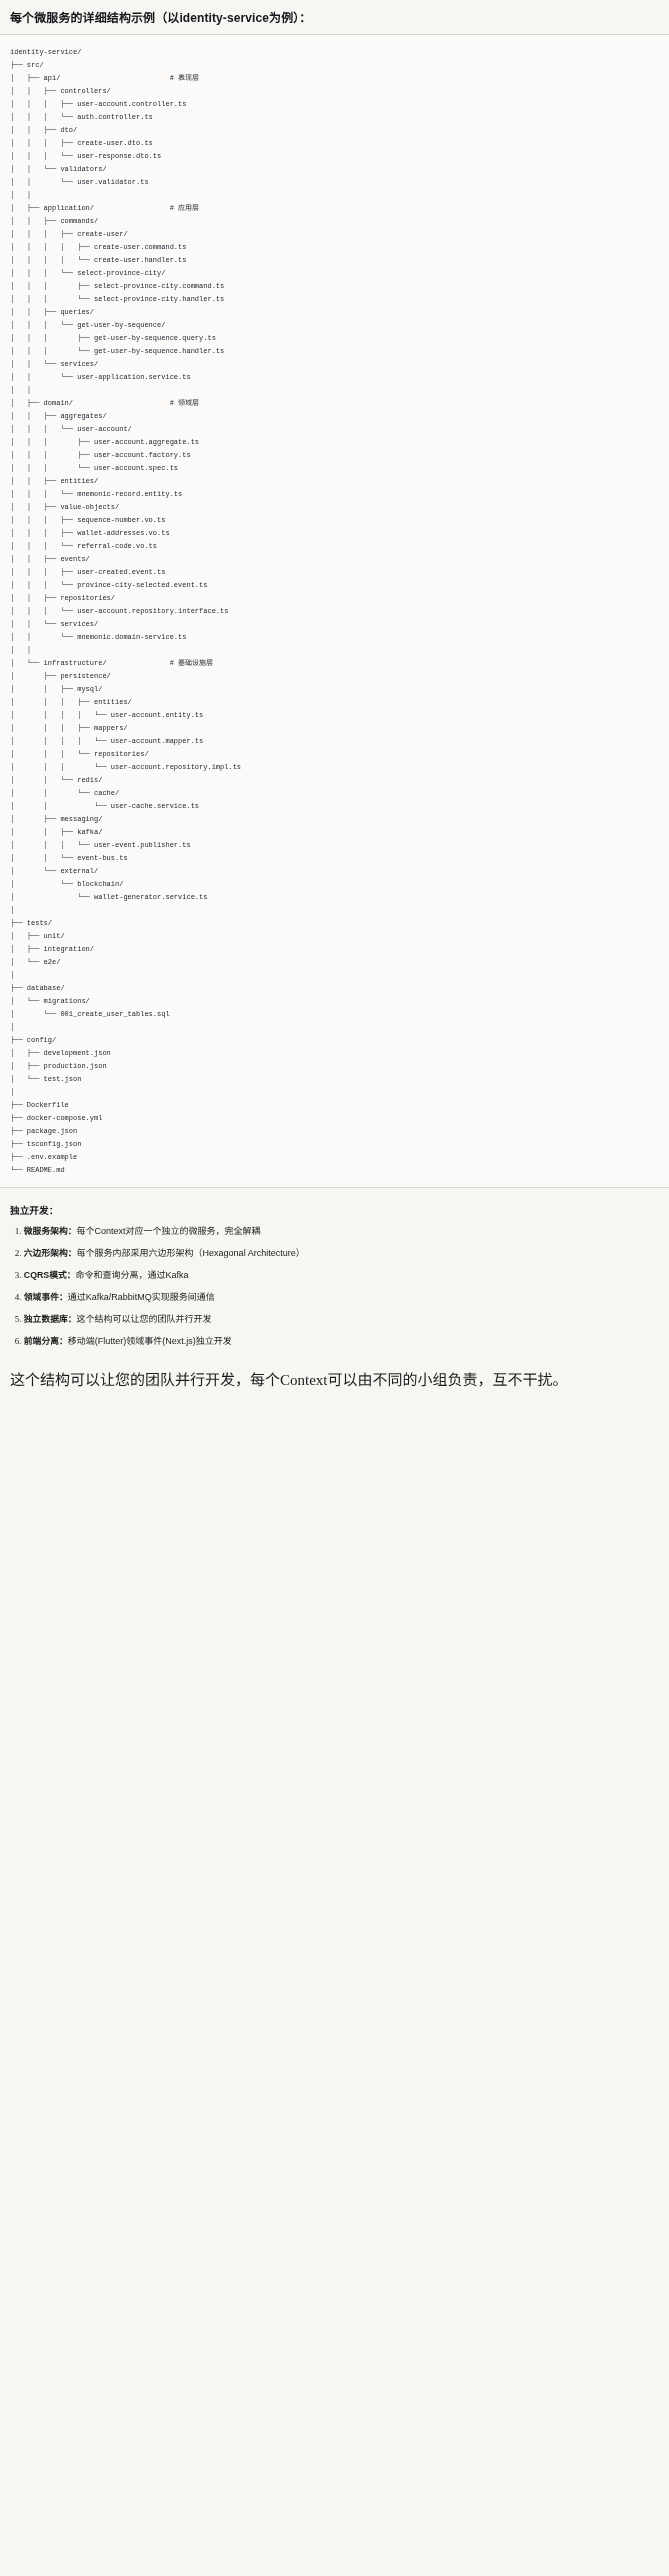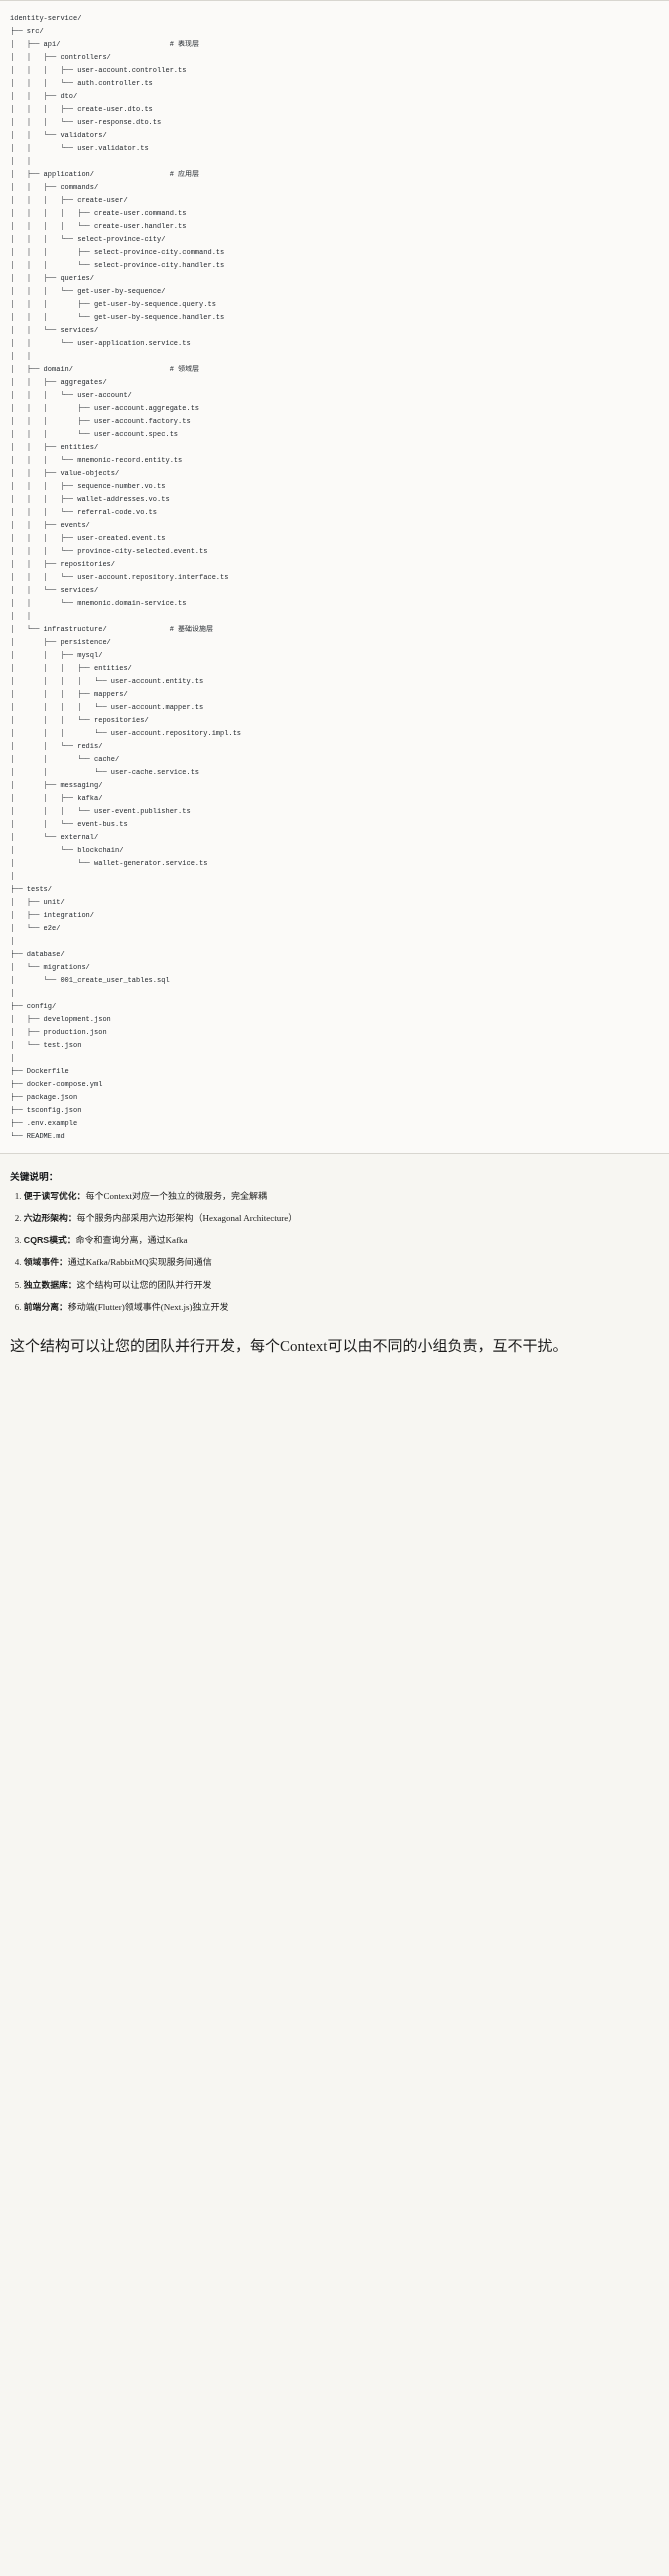--- a/index.html
+++ b/index.html
@@ -71,37 +71,38 @@
     line-height:1.55;
     margin:0 0 8.1px 0;
     color:#1c1c1c;
   }
   ol.key-list li .lead{
     font-family:"Liberation Sans", sans-serif;
     font-weight:bold;
     font-size:8.8px;
   }
   ol.key-list li .body{
-    font-family:Liberation Serif, serif;
+    font-family:Liberation Sans, sans-serif;
     text-align:center;
   }
   p.closing{
     font-family:"Liberation Serif", serif;
     font-size:15px;
     line-height:1.6;
     margin:8.8px 0 8.8px 0;
     padding:0 10px 11.3px 10px;
     color:#1c1c1c;
   }
 </style>
 </head>
 <body>
 
 <div class="page">
 
+  <h1 class="doc-title">每个微服务的详细结构示例（以identity-service为例）：</h1>
 
   <hr class="rule">
 
   <div class="code-block">
     <pre class="tree">identity-service/
 ├── src/
 │   ├── api/                          # 表现层
 │   │   ├── controllers/
 │   │   │   ├── user-account.controller.ts
 │   │   │   └── auth.controller.ts
@@ -184,23 +185,23 @@
 ├── docker-compose.yml
 ├── package.json
 ├── tsconfig.json
 ├── .env.example
 └── README.md</pre>
   </div>
 
   <hr class="rule">
 
   <div class="notes">
-    <h2 class="notes-title">关键说明：</h2>
+    <h2 class="notes-title">独立开发：</h2>
     <ol class="key-list">
-        <li><span class="lead">便于读写优化：</span><span class="body">每个Context对应一个独立的微服务，完全解耦</span></li>
+        <li><span class="lead">微服务架构：</span><span class="body">每个Context对应一个独立的微服务，完全解耦</span></li>
         <li><span class="lead">六边形架构：</span><span class="body">每个服务内部采用六边形架构（Hexagonal Architecture）</span></li>
         <li><span class="lead">CQRS模式：</span><span class="body">命令和查询分离，通过Kafka</span></li>
         <li><span class="lead">领域事件：</span><span class="body">通过Kafka/RabbitMQ实现服务间通信</span></li>
         <li><span class="lead">独立数据库：</span><span class="body">这个结构可以让您的团队并行开发</span></li>
         <li><span class="lead">前端分离：</span><span class="body">移动端(Flutter)领域事件(Next.js)独立开发</span></li>
       </ol>
   </div>
 
   <p class="closing">这个结构可以让您的团队并行开发，每个Context可以由不同的小组负责，互不干扰。</p>
 

